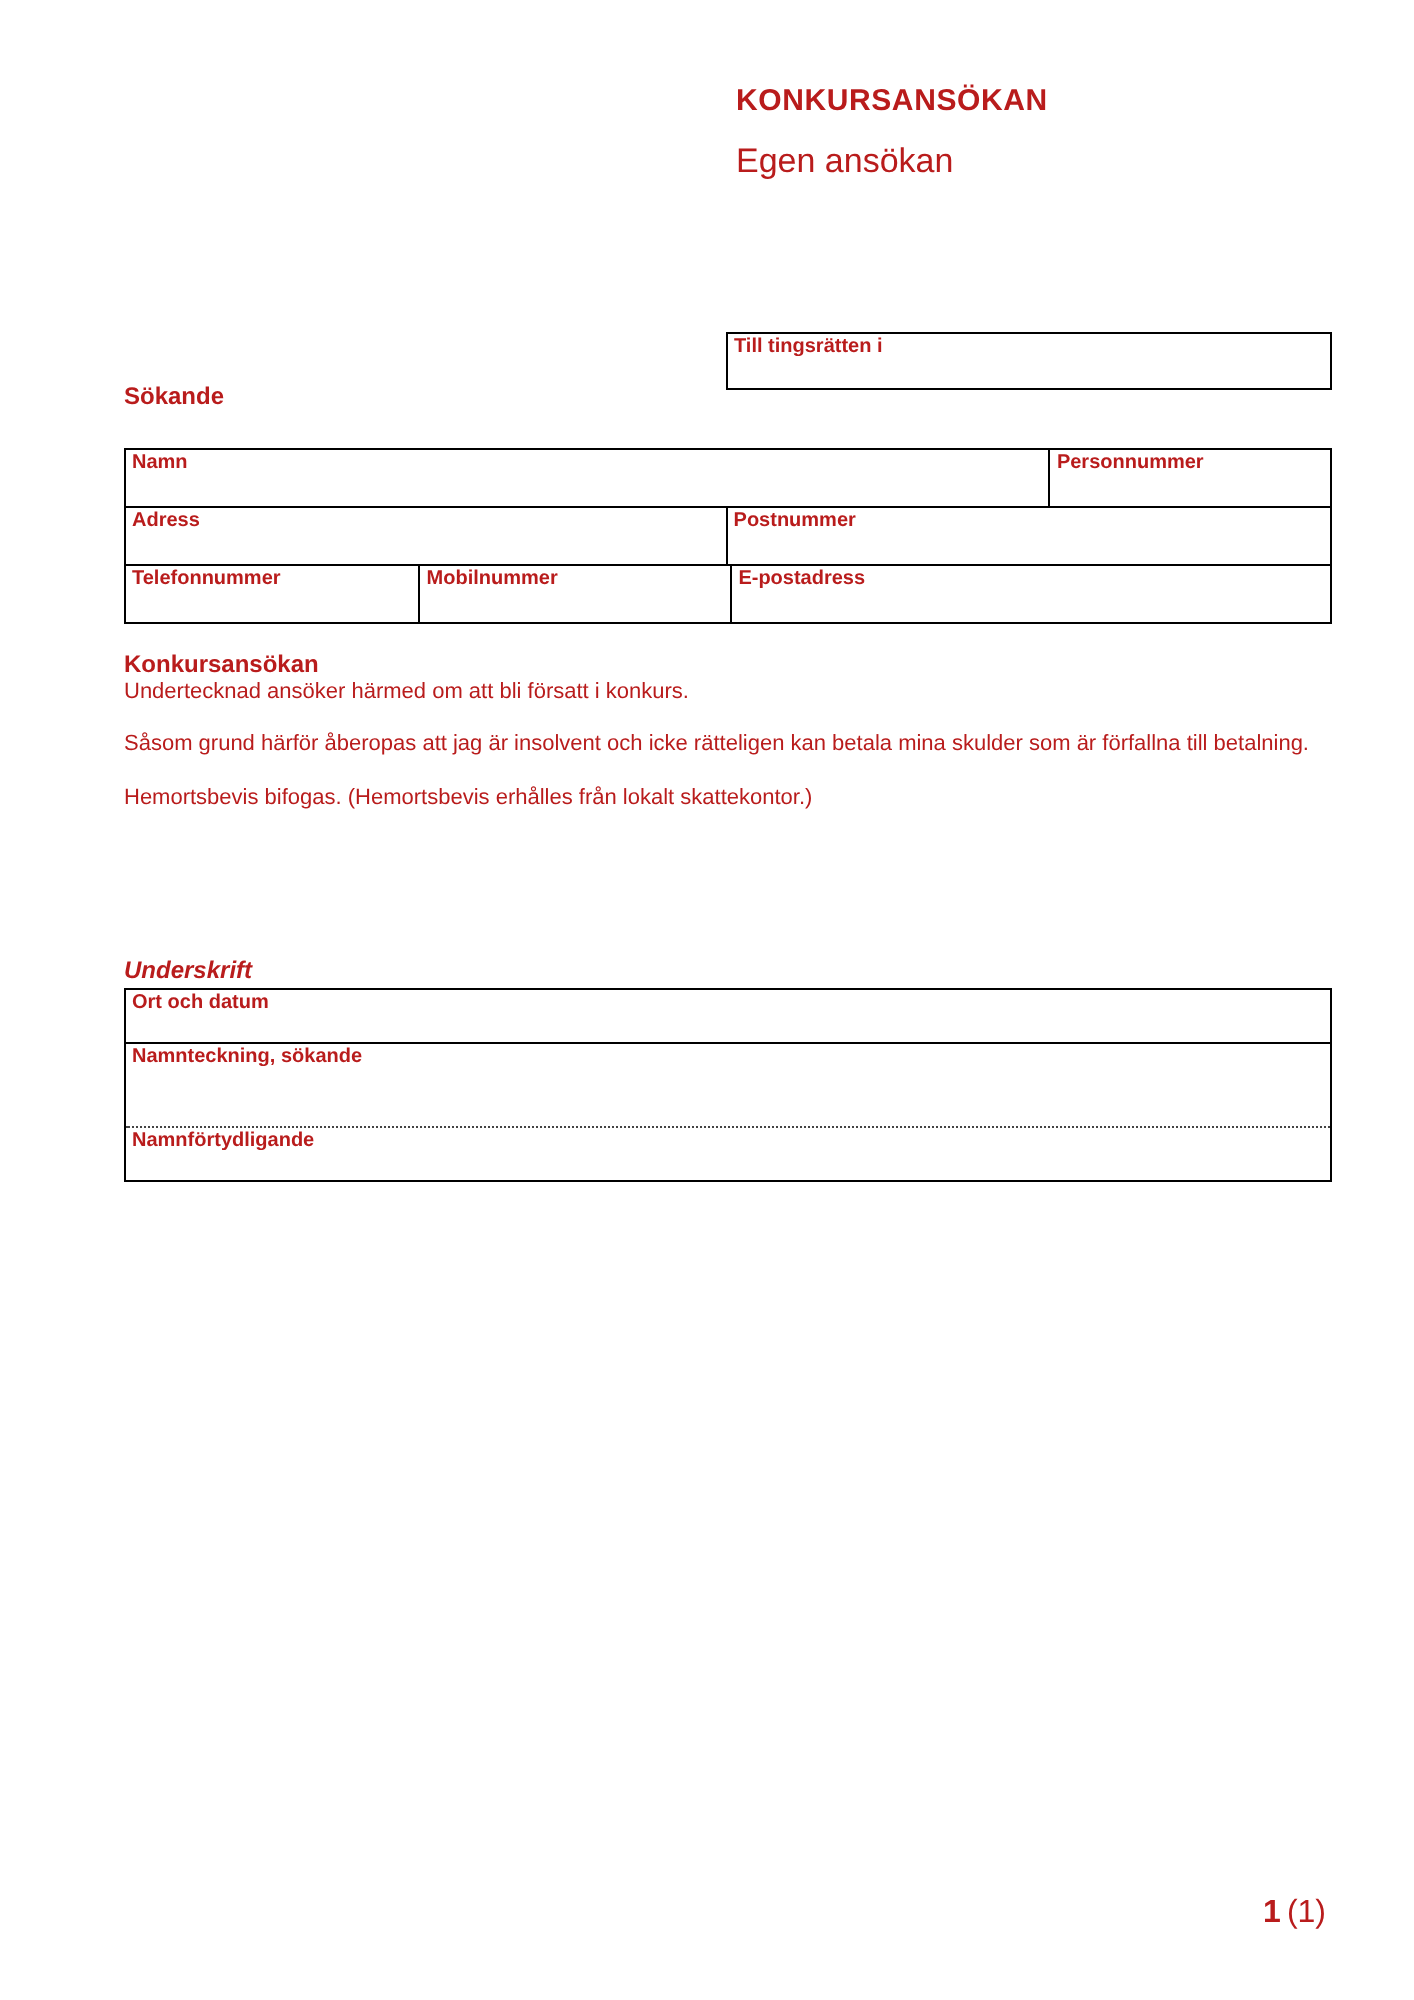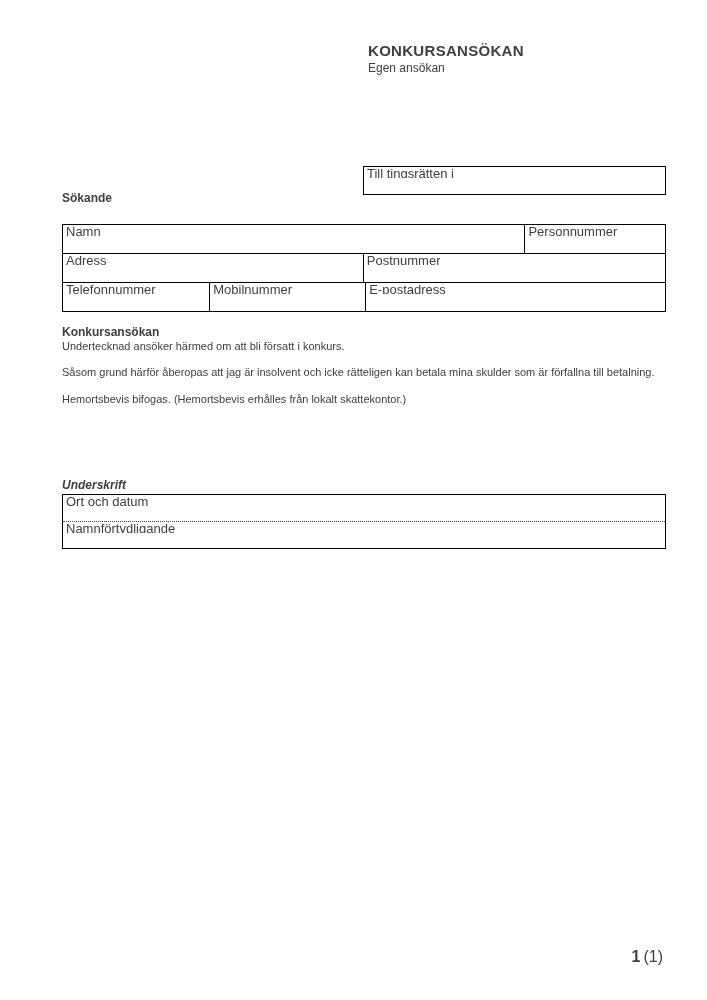--- a/index.html
+++ b/index.html
@@ -7,37 +7,38 @@
     padding: 0;
     background: #e8e8e8;
   }
   .page {
     position: relative;
     width: 707px;
     height: 1000px;
     margin: 0 auto;
     background: #ffffff;
     font-family: "Liberation Sans", sans-serif;
-    color: #404040;
+    color: #b91c1c;
     overflow: hidden;
   }
 
   
   .title-block { position: absolute; left: 368px; top: 42px; }
   .title-main { font-size: 15px; font-weight: bold; letter-spacing: 0.3px; }
-  .title-sub { font-size: 12px; margin-top: 2px; }
+  .title-sub { font-size: 17px; margin-top: 12px; }
 
   
   .field-label {
     display: block;
-    font-size: 13px;
+    font-size: 10px;
     line-height: 9px;
     padding: 2px 0 0 3px;
     white-space: nowrap;
     overflow: hidden;
+    font-weight: bold;
   }
 
   
   .court-box {
     position: absolute;
     left: 363px; top: 166px;
     width: 303px; height: 29px;
     border: 1px solid #000;
     box-sizing: border-box;
     background: #fff;
@@ -162,20 +163,23 @@
     <p>Såsom grund härför åberopas att jag är insolvent och icke rätteligen kan betala mina skulder som är förfallna till betalning.</p>
     <p>Hemortsbevis bifogas. (Hemortsbevis erhålles från lokalt skattekontor.)</p>
   </div>
 
   <div class="section-heading" id="underskrift-heading">Underskrift</div>
 
   <div class="sig-table">
     <div class="sig-row sig-row-1">
       <span class="field-label">Ort och datum</span>
     </div>
+    <div class="sig-row sig-row-2">
+      <span class="field-label">Namnteckning, sökande</span>
+    </div>
     <div class="sig-row sig-row-3">
       <span class="field-label">Namnförtydligande</span>
     </div>
   </div>
 
   <div class="footer-page">
     <span class="pg-bold">1</span><span class="pg-rest">(1)</span>
   </div>
 
 </div>

